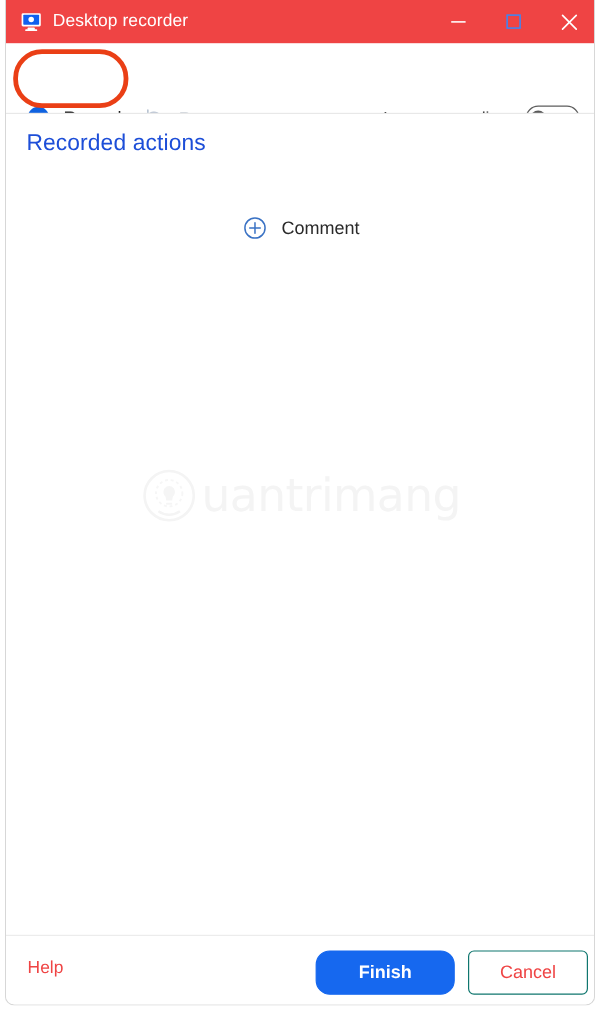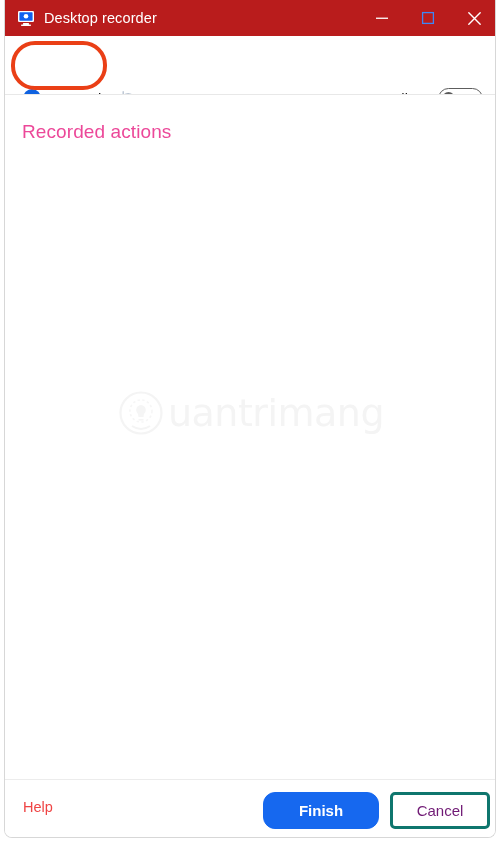--- a/index.html
+++ b/index.html
@@ -28,21 +28,21 @@
     box-sizing: border-box;
     overflow: hidden;
   }
 
   
   #titlebar {
     position: absolute;
     left: 0; top: 0;
     width: 492px;
     height: 48px;
-    background: #b91c1c;
+    background: #ef4444;
     border-radius: 0 0 0 0;
   }
   #titlebar-left {
     position: absolute;
     left: 12px; top: 0;
     height: 36px;
     display: flex;
     align-items: center;
     gap: 9px;
   }
@@ -177,23 +177,23 @@
     position: absolute;
     left: 0; top: 95px;
     width: 492px;
     height: 684px;
     background: #ffffff;
     overflow: hidden;
   }
   #recorded-actions-heading {
     position: absolute;
     left: 17px;
-    top: 26px;
+    top: 14px;
     font-size: 19px;
-    color: #ec4899;
+    color: #1d4ed8;
     letter-spacing: 0.1px;
   }
   #comment-button {
     position: absolute;
     left: 50%;
     transform: translateX(-50%);
     top: 85px;
     display: flex;
     align-items: center;
     gap: 12px;
@@ -266,23 +266,23 @@
     cursor: pointer;
     box-sizing: border-box;
   }
   #cancel-button {
     position: absolute;
     right: 7px;
     top: 12px;
     width: 100px;
     height: 37px;
     background: #ffffff;
-    border: 3px solid #0f766e;
+    border: 1px solid #0f766e;
     border-radius: 5px;
-    color: #701a75;
+    color: #ef4444;
     font-size: 15px;
     font-family: "Liberation Sans", sans-serif;
     cursor: pointer;
     box-sizing: border-box;
   }
 </style>
 </head>
 <body>
 
 <div id="window">
@@ -342,20 +342,29 @@
       </span>
     </div>
   </div>
   <div id="toolbar-sep"></div>
 
   <div id="record-annotation"></div>
 
   <div id="content">
     <div id="recorded-actions-heading">Recorded actions</div>
 
+    <div id="comment-button">
+      <span>
+        <svg id="comment-icon" viewBox="0 0 20 20" xmlns="http://www.w3.org/2000/svg">
+          <circle cx="10" cy="10" r="8.4" fill="none" stroke="#3a72c4" stroke-width="1.25"></circle>
+          <path d="M10 5.6 L10 14.4 M5.6 10 L14.4 10" stroke="#3a72c4" stroke-width="1.25" stroke-linecap="round"></path>
+        </svg>
+      </span>
+      <span id="comment-label">Comment</span>
+    </div>
 
     <div id="watermark">
       <span>
         <svg id="watermark-logo" viewBox="0 0 46 46" xmlns="http://www.w3.org/2000/svg">
           <circle cx="23" cy="23" r="20.5" fill="none" stroke="#f4f4f4" stroke-width="2.2"></circle>
           <circle cx="23" cy="21" r="11" fill="none" stroke="#f6f6f6" stroke-width="1.6" stroke-dasharray="2.4 2.4"></circle>
           <path d="M19 17 q4 -4 8 0 q2 4 -1 7 l-0.5 3 h-5 l-0.5 -3 q-3 -3 -1 -7 z" fill="#f5f5f5"></path>
           <rect x="20.5" y="29" width="5" height="1.6" fill="#f5f5f5"></rect>
           <path d="M14 36 q9 6 18 0" fill="none" stroke="#f4f4f4" stroke-width="2"></path>
         </svg>

